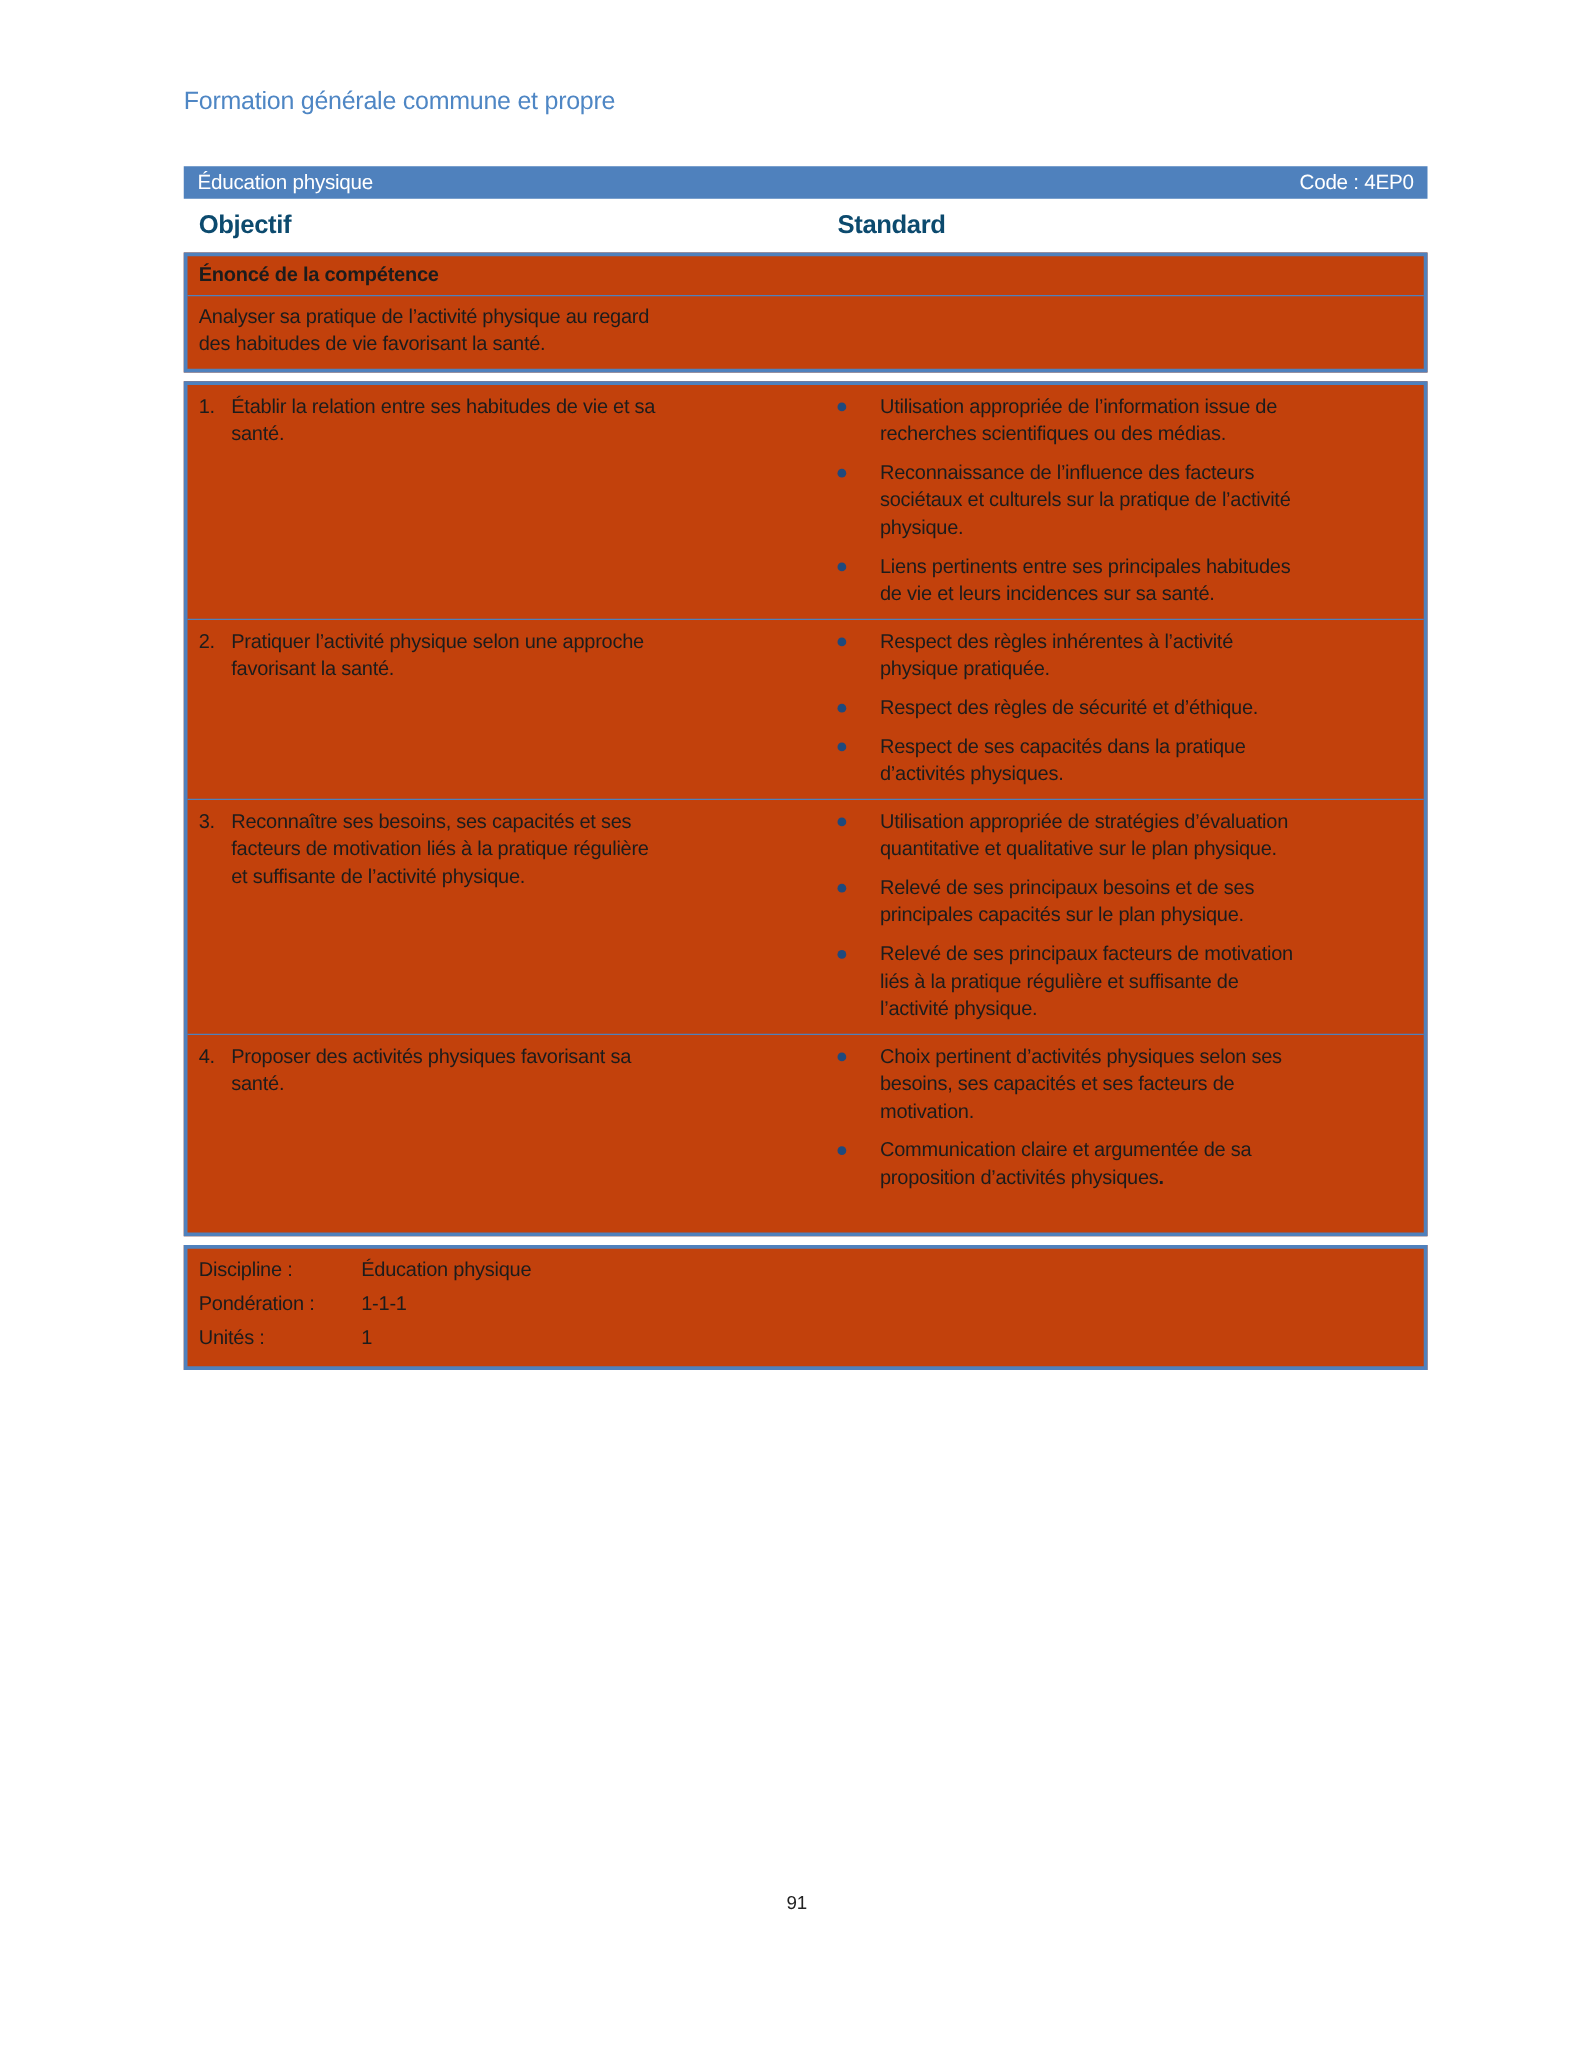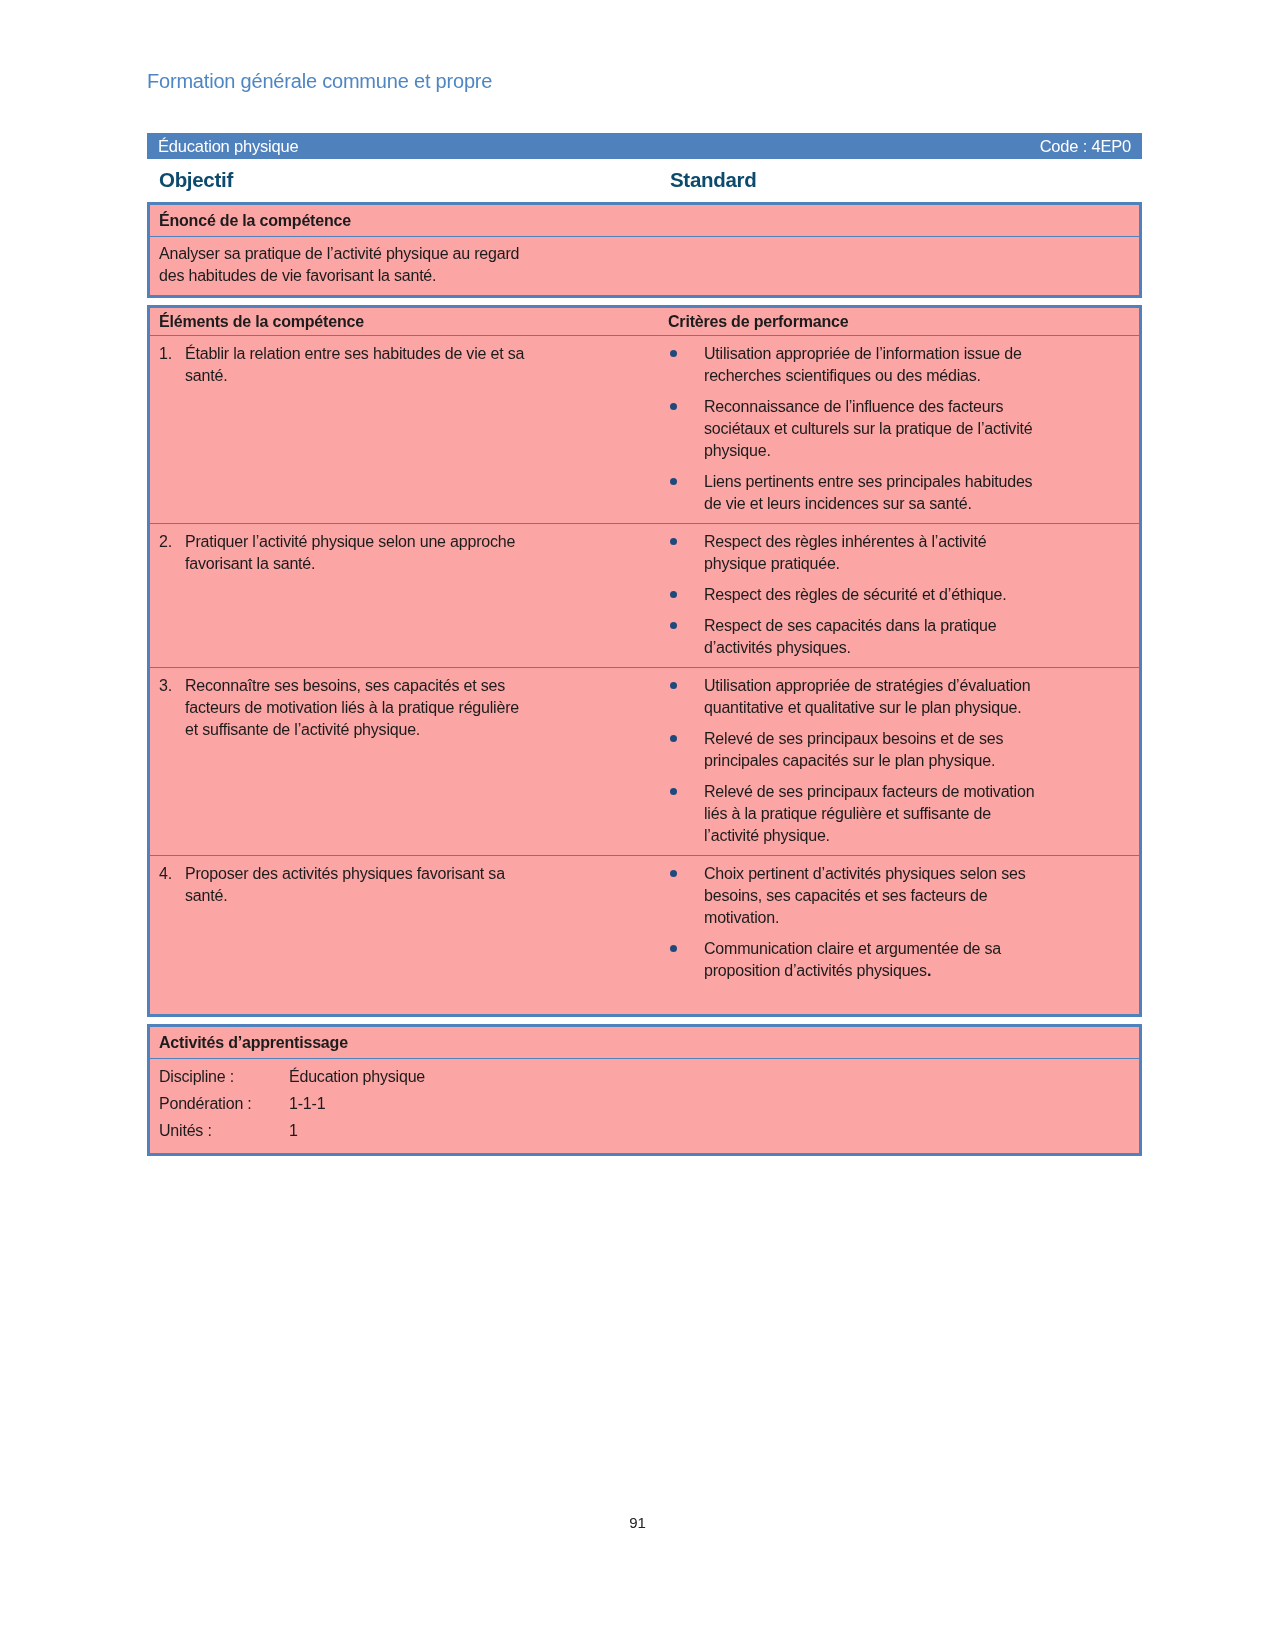--- a/index.html
+++ b/index.html
@@ -39,21 +39,21 @@
   .obj-std-row { position: relative; height: 43px; padding-top: 9px; }
   .heading-obj, .heading-std {
     font-size: 20.5px;
     font-weight: bold;
     color: #0c4a6e;
     letter-spacing: -0.3px;
   }
   .heading-obj { margin-left: 12px; }
   .heading-std { position: absolute; left: 523px; top: 9px; }
 
-  .tbl { border: 3px solid #4f81bd; margin-bottom: 7px; background: #fca5a5; }
+  .tbl { border: 3px solid #4f81bd; margin-bottom: 7px; background: #c2410c; }
   .tbl-header {
     font-weight: bold;
     font-size: 16px;
     padding: 5px 9px 4px;
     border-bottom: 1px solid #4f81bd;
     line-height: 22px;
   }
   .enonce-body {
     padding: 6px 9px 8px;
     line-height: 22px;
@@ -119,24 +119,20 @@
       <span class="heading-std">Standard</span>
     </div>
 
     <div class="tbl">
       <div class="tbl-header">Énoncé de la compétence</div>
       <div class="enonce-body">Analyser sa pratique de l’activité physique au regard
 des habitudes de vie favorisant la santé.</div>
     </div>
 
     <div class="tbl">
-      <div class="comp-head">
-        <div class="c1">Éléments de la compétence</div>
-        <div class="c2">Critères de performance</div>
-      </div>
 
       <div class="comp-row">
         <div class="cell-el">
           <div class="numbered">
             <span class="num">1.</span>
             <span class="numtext">Établir la relation entre ses habitudes de vie et sa
 santé.</span>
           </div>
         </div>
         <div class="cell-cr">
@@ -232,21 +228,20 @@
           <div class="bullet">
             <span class="dot"></span>
             <span class="btext"><span>Communication claire et argumentée de sa
 proposition d’activités physiques</span><b>.</b></span>
           </div>
         </div>
       </div>
     </div>
 
     <div class="tbl">
-      <div class="tbl-header">Activités d’apprentissage</div>
       <div class="act-body">
         <div class="field-row">
           <span class="flabel">Discipline :</span>
           <span class="fvalue">Éducation physique</span>
         </div>
         <div class="field-row">
           <span class="flabel">Pondération :</span>
           <span class="fvalue">1-1-1</span>
         </div>
         <div class="field-row">

